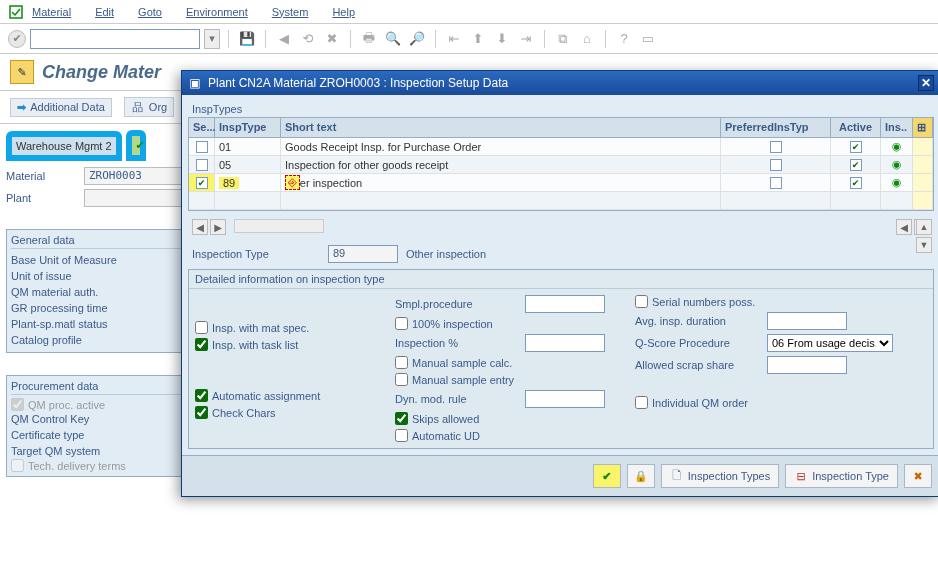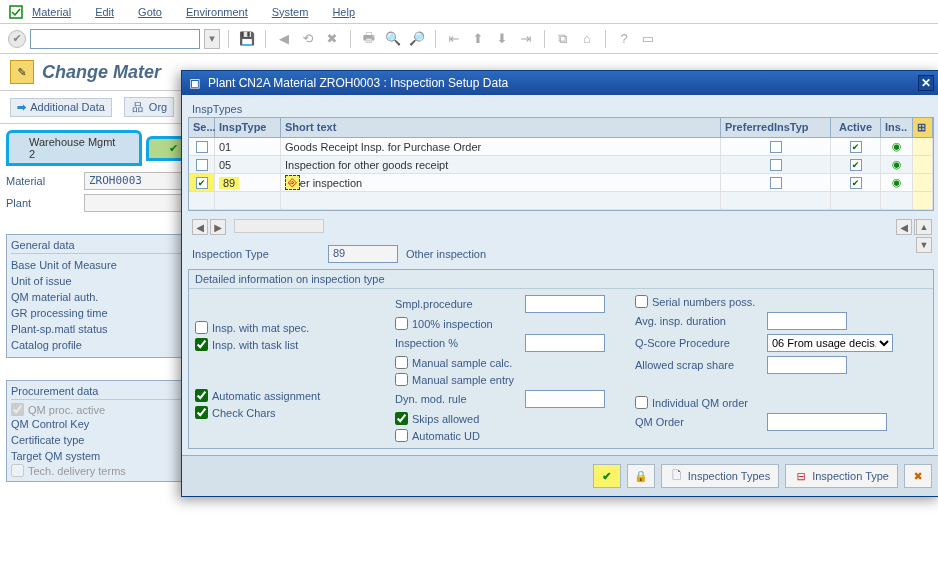--- a/index.html
+++ b/index.html
@@ -25,21 +25,21 @@
 
 
 .subbar { padding: 6px 10px; display:flex; gap: 12px; align-items:center; border-bottom:1px solid #ccc;}
 .subbar .sub-btn { display:flex; align-items:center; gap:4px; padding:2px 6px; border:1px solid #c0cdd8; background:#e8eef4; color:#3a5a8a; cursor:pointer;}
 .sub-btn .arrow { color:#2a8ad0; font-weight:bold;}
 
 
 .main-body { display:flex; }
 .left-pane { width: 198px; padding: 6px; }
 .tab-row { display:flex; align-items:center; gap:4px; margin-bottom:6px;}
-.tab { border:3px solid #0ea5e9; background:#cde0ed; padding:3px 20px; border-top-left-radius:6px; border-top-right-radius:6px; font-size:11px;}
+.tab { border:6px solid #0ea5e9; background:#cde0ed; padding:3px 4px; border-top-left-radius:6px; border-top-right-radius:6px; font-size:11px;}
 .tab .chk { color:#0a8a0a;}
 
 .field-row { display:flex; align-items:center; margin-bottom:4px;}
 .field-row .lbl { width: 78px; color:#3a5a8a;}
 .field-row .val { height:18px; border:1px solid #bbb; background:#f4f4f4; padding:1px 4px; width:100px; color:#3a5a8a; font-family: monospace; }
 
 .group { border:1px solid #94aec7; background:#e2ecf4; padding:4px; margin-top:22px;}
 .group .group-title { color:#3a5a8a; margin-bottom:3px; padding-bottom:2px; border-bottom:1px solid #b8cdd8;}
 .group .item { padding:2px 0; color:#3a5a8a;}
 .group label { display:flex; align-items:center; gap:4px; color:#3a5a8a;}
@@ -379,24 +379,20 @@
             </div>
           <div class="frow">
               <span class="flbl">Allowed scrap share</span>
               <input class="fin" style="">
             </div>
           <div style="height:14px;"></div>
           <label>
               <input type="checkbox" style="">
               <span>Individual QM order</span>
             </label>
-          <div class="frow">
-              <span class="flbl">QM Order</span>
-              <input class="fin" style="width: 120px;">
-            </div>
         </div>
       </div>
     </div>
   </div>
   <div class="dlg-footer">
     <span class="fbtn ok">
         <span class="chk">✔</span>
       </span>
     <span class="fbtn" style="width:28px;padding:2px 4px;justify-content:center;">
         <span class="ic" style="color:#c89b1a">🔒</span>

